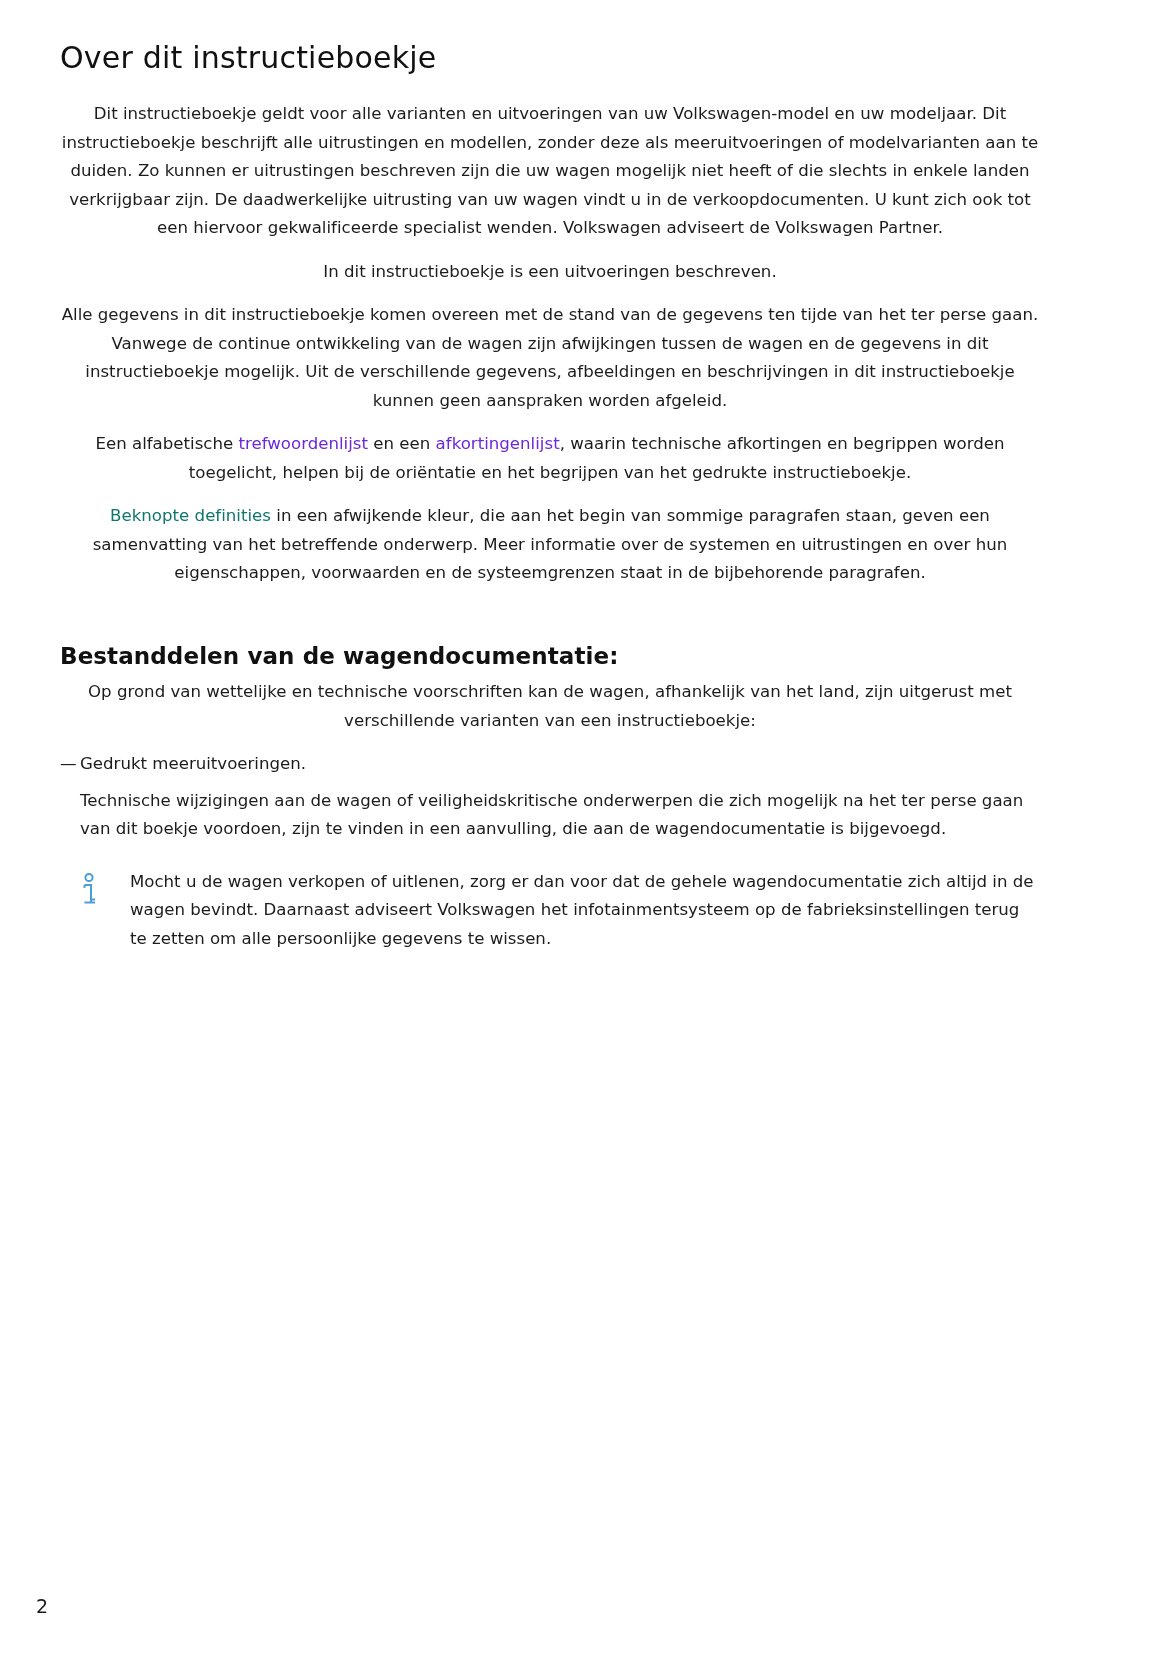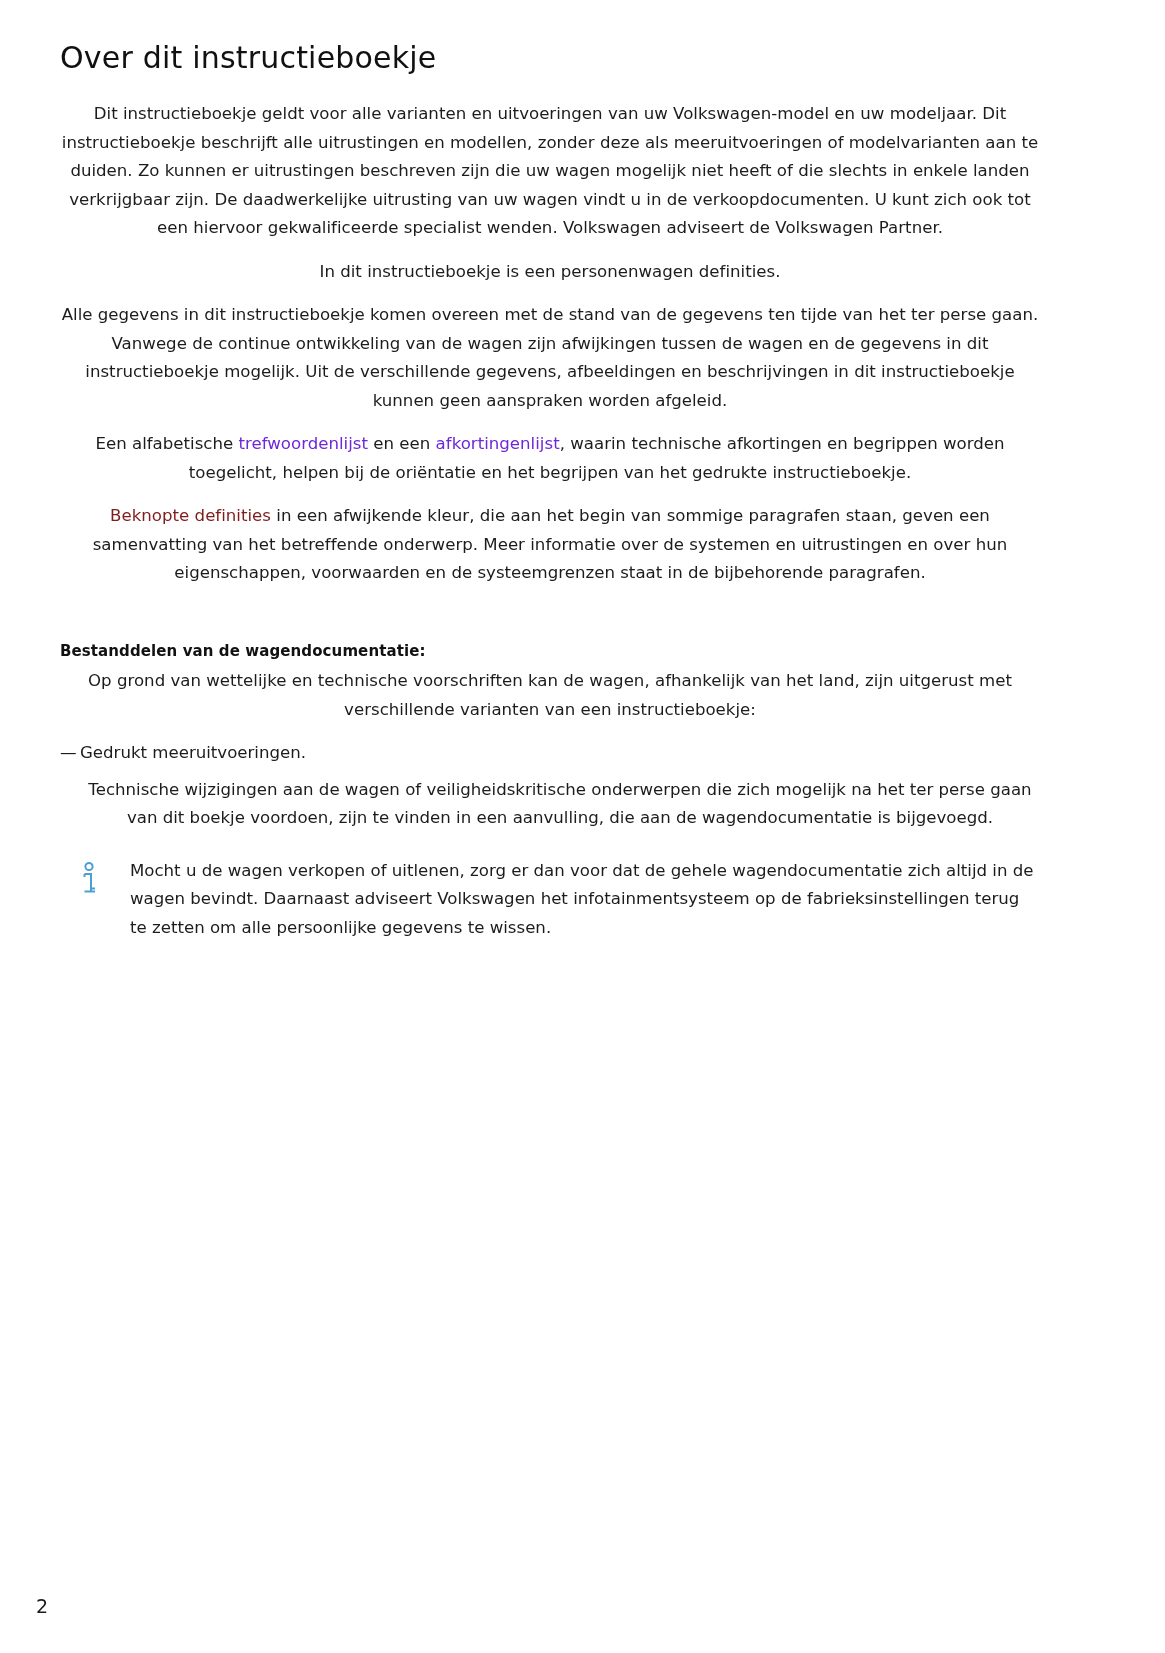--- a/index.html
+++ b/index.html
@@ -38,27 +38,27 @@
     margin: 0 0 15px 0;
     color: #1c1c1c;
     text-align: center;
     letter-spacing: 0.01px;
   }
   .link-ref {
     color: #6d28d9;
     margin-top: 27px;
   }
   .term-def {
-    color: #7f1d1d;
+    color: #0f766e;
   }
   .section-gap {
     height: 38px;
   }
   h2.sub-head {
-    font-size: 15px;
+    font-size: 23px;
     font-weight: bold;
     color: #111111;
     margin: 0 0 6px 0;
     line-height: 1.35;
     letter-spacing: 0.1px;
   }
   .dash-item {
     font-size: 16.6px;
     line-height: 1.72;
     margin: 14px 0 8px 0;
@@ -70,21 +70,20 @@
     position: absolute;
     left: 0;
     top: 0;
   }
   .indent-text {
     font-size: 16.6px;
     line-height: 1.72;
     margin: 8px 0 14px 0;
     padding-left: 20px;
     color: #1c1c1c;
-    text-align: center;
   }
   .note-block {
     display: flex;
     align-items: flex-start;
     margin-top: 24px;
     padding-left: 18px;
   }
   .note-icon {
     flex: 0 0 auto;
     width: 26px;
@@ -113,21 +112,21 @@
 </head>
 <body>
 
 <div class="page">
   <div class="content">
 
     <h1 class="doc-title">Over dit instructieboekje</h1>
 
     <p class="body-text">Dit instructieboekje geldt voor alle varianten en uitvoeringen van uw Volkswagen-model en uw modeljaar. Dit instructieboekje beschrijft alle uitrustingen en modellen, zonder deze als meeruitvoeringen of modelvarianten aan te duiden. Zo kunnen er uitrustingen beschreven zijn die uw wagen mogelijk niet heeft of die slechts in enkele landen verkrijgbaar zijn. De daadwerkelijke uitrusting van uw wagen vindt u in de verkoopdocumenten. U kunt zich ook tot een hiervoor gekwalificeerde specialist wenden. Volkswagen adviseert de Volkswagen Partner.</p>
 
-    <p class="body-text">In dit instructieboekje is een personenwagen definities.</p>
+    <p class="body-text">In dit instructieboekje is een uitvoeringen beschreven.</p>
 
 
     <p class="body-text">Alle gegevens in dit instructieboekje komen overeen met de stand van de gegevens ten tijde van het ter perse gaan. Vanwege de continue ontwikkeling van de wagen zijn afwijkingen tussen de wagen en de gegevens in dit instructieboekje mogelijk. Uit de verschillende gegevens, afbeeldingen en beschrijvingen in dit instructieboekje kunnen geen aanspraken worden afgeleid.</p>
 
     <p class="body-text"><span>Een alfabetische </span><span class="link-ref">trefwoordenlijst</span><span> en een </span><span class="link-ref">afkortingenlijst</span><span>, waarin technische afkortingen en begrippen worden toegelicht, helpen bij de oriëntatie en het begrijpen van het gedrukte instructieboekje.</span></p>
 
     <p class="body-text"><span class="term-def">Beknopte definities</span><span> in een afwijkende kleur, die aan het begin van sommige paragrafen staan, geven een samenvatting van het betreffende onderwerp. Meer informatie over de systemen en uitrustingen en over hun eigenschappen, voorwaarden en de systeemgrenzen staat in de bijbehorende paragrafen.</span></p>
 
     <div class="section-gap"></div>
 

